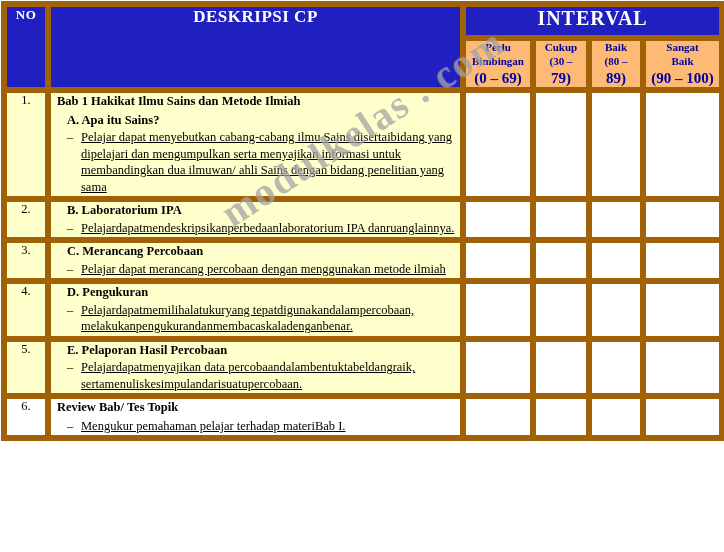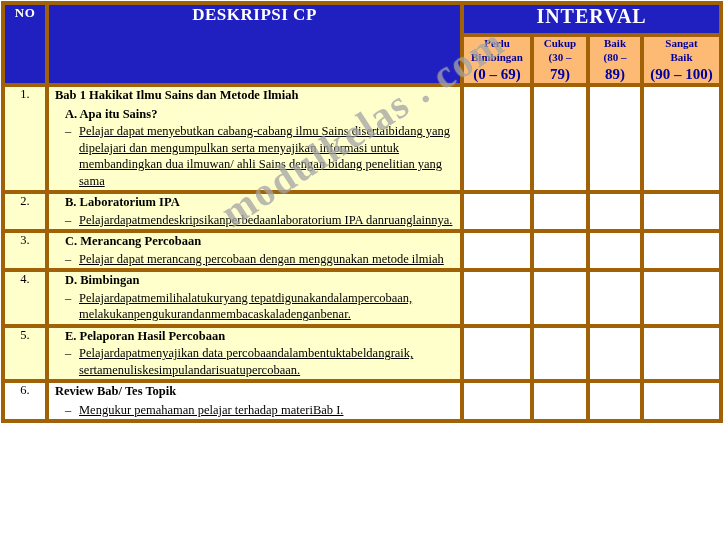--- a/index.html
+++ b/index.html
@@ -19,21 +19,21 @@
     height: 552px;
   }
   table.cp-table {
     border-collapse: collapse;
     table-layout: fixed;
     width: 722px;
     margin: 1px;
     border: 2px solid #000000;
   }
   table.cp-table td, table.cp-table th {
-    border: 4px solid #a16207;
+    border: 6px solid #a16207;
     vertical-align: top;
     padding: 0;
   }
   
   .hdr-no, .hdr-desc, .hdr-interval {
     background: #2020c0;
     color: #ffffff;
     text-align: center;
     vertical-align: middle;
     font-weight: bold;
@@ -211,21 +211,21 @@
       </td>
       <td class="score"></td>
       <td class="score"></td>
       <td class="score"></td>
       <td class="score"></td>
     </tr>
 
     <tr class="row-yellow">
       <td class="num">4.</td>
       <td class="desc">
-        <div class="sub-line">D. Bimbingan</div>
+        <div class="sub-line">D. Pengukuran</div>
         <div class="bullet-line">
           <span class="dash">–</span>
           <span class="btxt">Pelajardapatmemilihalatukuryang tepatdigunakandalampercobaan, melakukanpengukurandanmembacaskaladenganbenar.</span>
         </div>
       </td>
       <td class="score"></td>
       <td class="score"></td>
       <td class="score"></td>
       <td class="score"></td>
     </tr>

